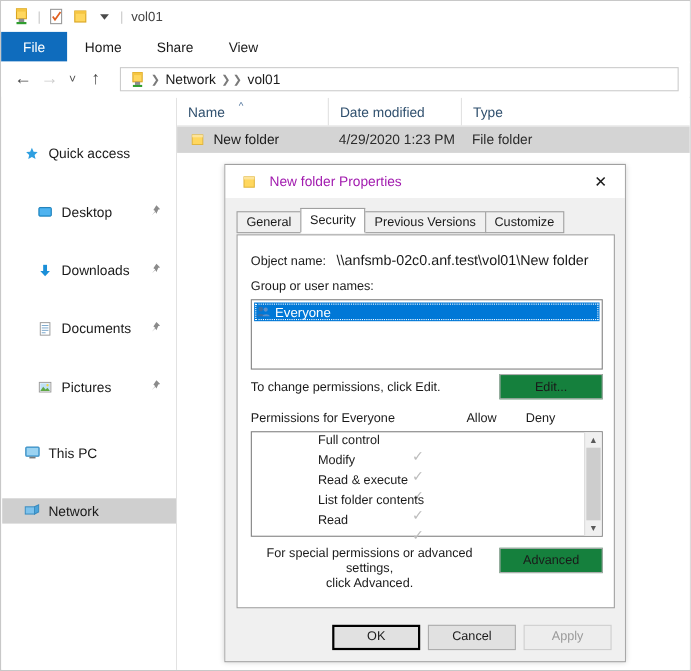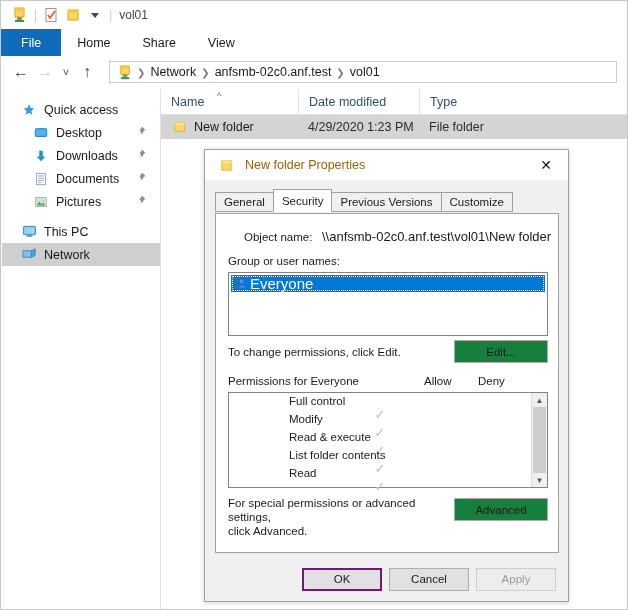--- a/index.html
+++ b/index.html
@@ -82,21 +82,21 @@
 
   
   .sidebar {
     position: absolute; left: 1px; top: 88px; width: 158px; height: 520px;
     background: #ffffff;
     border-right: 1px solid #e2e2e2;
   }
   .sb-item {
     display: flex; align-items: center; height: 23px;
     font-size: 12.5px; color: #1a1a1a;
-    padding-left: 18px; position: relative;
+    padding-left: 18px; position: relative; margin-top: 30px;
   }
   .sb-item.child { padding-left: 30px; }
   .sb-item.selected { background: #cfcfcf; }
   .sb-ico {
     width: 18px; height: 16px; margin-right: 6px;
     display: flex; align-items: center; justify-content: center;
   }
   .pin {
     position: absolute; right: 12px; top: 5px;
     width: 12px; height: 12px; color: #8b8b8b;
@@ -148,21 +148,21 @@
     border: 1px solid #a0a0a0;
     box-shadow: 0 1px 5px rgba(0,0,0,0.18);
     box-sizing: border-box;
   }
   .dlg-title {
     height: 30px; background: #ffffff;
     display: flex; align-items: center;
     padding-left: 10px; position: relative;
   }
   .dlg-title-text {
-    font-size: 12.5px; color: #a16207; margin-left: 8px;
+    font-size: 12.5px; color: #a21caf; margin-left: 8px;
   }
   .dlg-close {
     position: absolute; right: 0; top: 0;
     width: 44px; height: 30px;
     display: flex; align-items: center; justify-content: center;
     font-size: 14px; color: #1a1a1a;
   }
   .dlg-body {
     position: absolute; left: 0; top: 30px; width: 363px; height: 421px;
     background: #f0f0f0;
@@ -193,39 +193,39 @@
   .tabpanel {
     position: absolute; left: 10px; top: 33px;
     width: 344px; height: 340px;
     background: #ffffff;
     border: 1px solid #a0a0a0;
     box-sizing: border-box;
   }
 
   .lbl { font-size: 11.5px; color: #1a1a1a; }
   .objname-row {
-    position: absolute; left: 28px; top: 15px;
+    position: absolute; left: 12px; top: 15px;
     display: flex; align-items: baseline;
   }
   .objname-label { width: 78px; }
   .objname-val { font-size: 13px; color: #1a1a1a; }
 
   .grp-label { position: absolute; left: 12px; top: 41px; }
 
   .listbox {
     position: absolute; left: 12px; top: 58px;
     width: 320px; height: 64px;
     border: 1px solid #828282;
     background: #ffffff;
     box-sizing: border-box;
     padding: 2px;
   }
   .lb-item {
     height: 17px; display: flex; align-items: center;
-    font-size: 15px; color: #ffffff;
+    font-size: 12px; color: #ffffff;
     background: #0078d7;
     outline: 1px dotted #ffffff;
     outline-offset: -2px;
     padding-left: 2px;
   }
   .lb-item .uico { margin-right: 4px; display: flex; }
 
   .hint1 { position: absolute; left: 12px; top: 132px; }
 
   .btn {
@@ -270,38 +270,38 @@
     width: 15px; background: #f0f0f0;
     border-left: 1px solid #dcdcdc;
     display: flex; flex-direction: column; align-items: center;
     justify-content: space-between;
   }
   .sc-arrow { font-size: 8px; color: #5a5a5a; height: 14px; display: flex; align-items: center; }
   .sc-thumb { width: 13px; flex: 1; background: #cdcdcd; margin: 0; }
 
   .hint2 {
     position: absolute; left: 12px; top: 282px;
-    width: 216px; line-height: 14px;
+    width: 216px; line-height: 14px; text-align: center;
   }
 
   .dlg-footer {
     position: absolute; left: 0; bottom: 0;
     width: 363px; height: 44px;
     display: flex; align-items: center; justify-content: flex-end;
     padding-right: 12px; box-sizing: border-box; gap: 7px;
   }
   .fbtn {
     width: 80px; height: 23px;
     font-size: 11.5px;
     background: #e1e1e1; border: 1px solid #adadad; color: #1a1a1a;
     display: flex; align-items: center; justify-content: center;
     box-sizing: border-box;
   }
   .fbtn.default {
-    border: 2px solid #701a75;
+    border: 2px solid #000000;
     background: #e1e1e1;
   }
   .fbtn.disabled { color: #9a9a9a; background: #ededed; border-color: #cfcfcf; }
 </style>
 </head>
 <body>
 
 <div id="root">
 
   <div class="titlebar">
@@ -356,21 +356,20 @@
       <svg class="folder-svg" width="15" height="15" viewBox="0 0 16 16">
         <rect x="3" y="1" width="9" height="9" fill="#ffd75e" stroke="#d9a521" stroke-width="1"></rect>
         <rect x="3" y="1" width="9" height="2.5" fill="#f5c542"></rect>
         <rect x="5" y="10" width="5" height="3" fill="#8c8c8c"></rect>
         <rect x="3" y="13" width="9" height="2" fill="#2f9e2f"></rect>
       </svg>
     </div>
     <span class="crumb-sep">❯</span>
     <span class="crumb">Network</span>
     <span class="crumb-sep">❯</span>
-    <span class="crumb">anfsmb-02c0.anf.test</span>
     <span class="crumb-sep">❯</span>
     <span class="crumb">vol01</span>
   </div>
 
   <div class="sidebar">
     <div style="height:9px"></div>
 
     <div class="sb-item">
       <span class="sb-ico">
         <svg width="14" height="14" viewBox="0 0 16 16">

